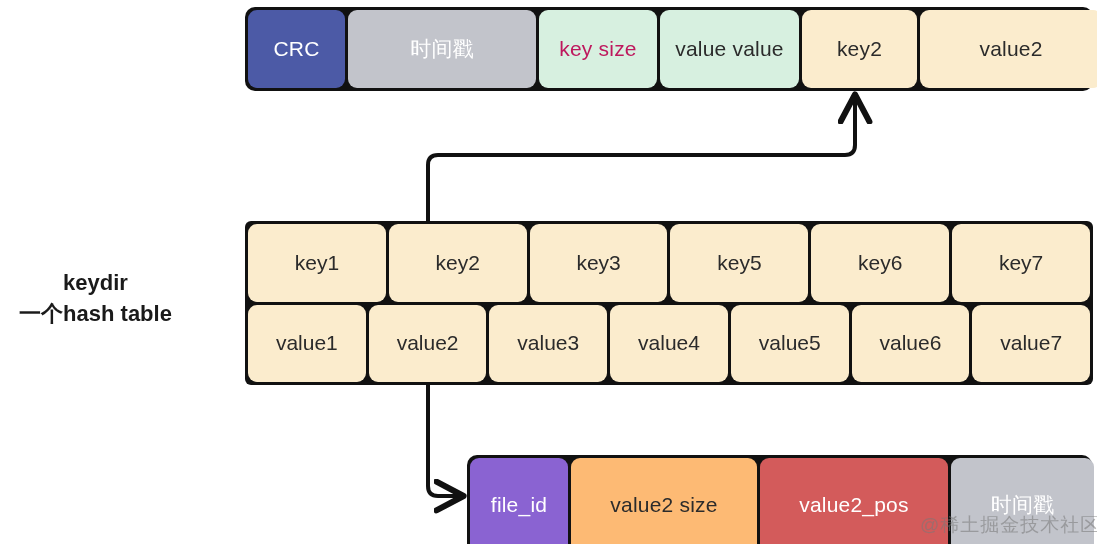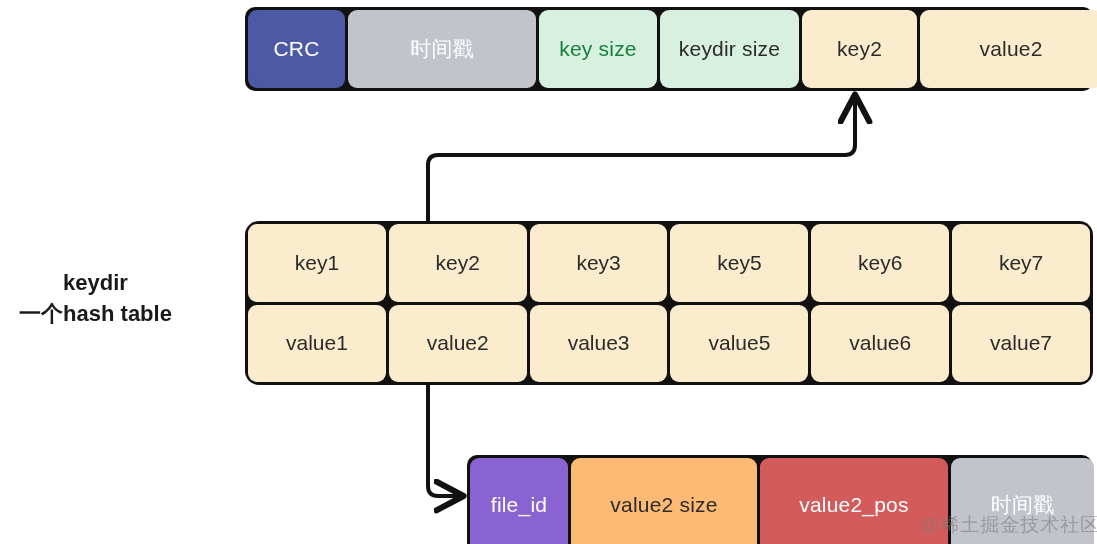--- a/index.html
+++ b/index.html
@@ -39,21 +39,21 @@
     letter-spacing: .2px;
     white-space: nowrap;
     overflow: hidden;
   }
 
   
   .keydir-table {
     position: absolute;
     box-sizing: border-box;
     background: #111111;
-    border-radius: 14px;
+    border-radius: 6px;
     padding: 3px;
     display: flex;
     flex-direction: column;
     gap: 3px;
   }
   .kd-row {
     display: flex;
     gap: 3px;
     flex: 1;
   }
@@ -107,39 +107,40 @@
   }
 </style>
 </head>
 <body>
 
 <div id="canvas">
 
   <div class="record-row" id="data-record" style="left:245px; top:7px; width:848px; height:84px;">
       <div class="cell" style="background: rgb(76, 90, 166); color: rgb(255, 255, 255); width: 97px; flex: 0 0 97px;">CRC</div>
       <div class="cell" style="background: rgb(194, 196, 203); color: rgb(255, 255, 255); width: 188px; flex: 0 0 188px;">时间戳</div>
-      <div class="cell" style="background: rgb(215, 240, 224); color: #15803d; width: 118px; flex: 0 0 118px;">key size</div>
-      <div class="cell" style="background: rgb(215, 240, 224); color: rgb(43, 43, 43); width: 139px; flex: 0 0 139px;">keydir size</div>
+      <div class="cell" style="background: rgb(215, 240, 224); color: #be185d; width: 118px; flex: 0 0 118px;">key size</div>
+      <div class="cell" style="background: rgb(215, 240, 224); color: rgb(43, 43, 43); width: 139px; flex: 0 0 139px;">value value</div>
       <div class="cell" style="background: rgb(251, 236, 205); color: rgb(43, 43, 43); width: 115px; flex: 0 0 115px;">key2</div>
       <div class="cell" style="background: rgb(251, 236, 205); color: rgb(43, 43, 43); width: 182px; flex: 0 0 182px;">value2</div>
     </div>
 
   <div class="keydir-table" id="keydir-table" style="left:245px; top:221px; width:848px; height:164px;">
       <div class="kd-row">
         <div class="kd-cell">key1</div>
         <div class="kd-cell">key2</div>
         <div class="kd-cell">key3</div>
         <div class="kd-cell">key5</div>
         <div class="kd-cell">key6</div>
         <div class="kd-cell">key7</div>
       </div>
       <div class="kd-row">
         <div class="kd-cell">value1</div>
         <div class="kd-cell">value2</div>
         <div class="kd-cell">value3</div>
+        <div class="kd-cell">value4</div>
         <div class="kd-cell">value5</div>
         <div class="kd-cell">value6</div>
         <div class="kd-cell">value7</div>
       </div>
     </div>
 
   <div class="record-row" id="keydir-entry" style="left:467px; top:455px; width:625px; height:100px;">
       <div class="cell" style="background: rgb(138, 99, 210); color: rgb(255, 255, 255); width: 98px; flex: 0 0 98px;">file_id</div>
       <div class="cell" style="background: #fdba74; color: rgb(43, 43, 43); width: 186px; flex: 0 0 186px;">value2 size</div>
       <div class="cell" style="background: rgb(211, 91, 91); color: rgb(255, 255, 255); width: 188px; flex: 0 0 188px;">value2_pos</div>

